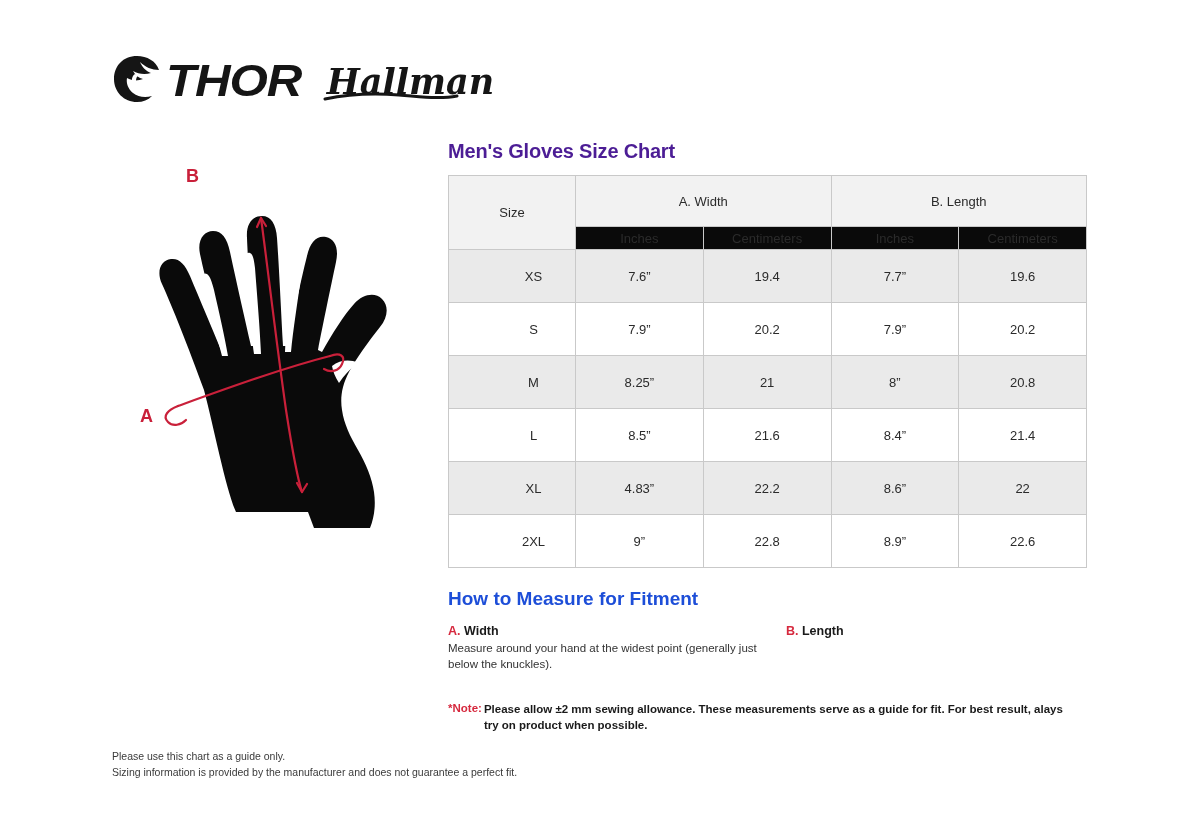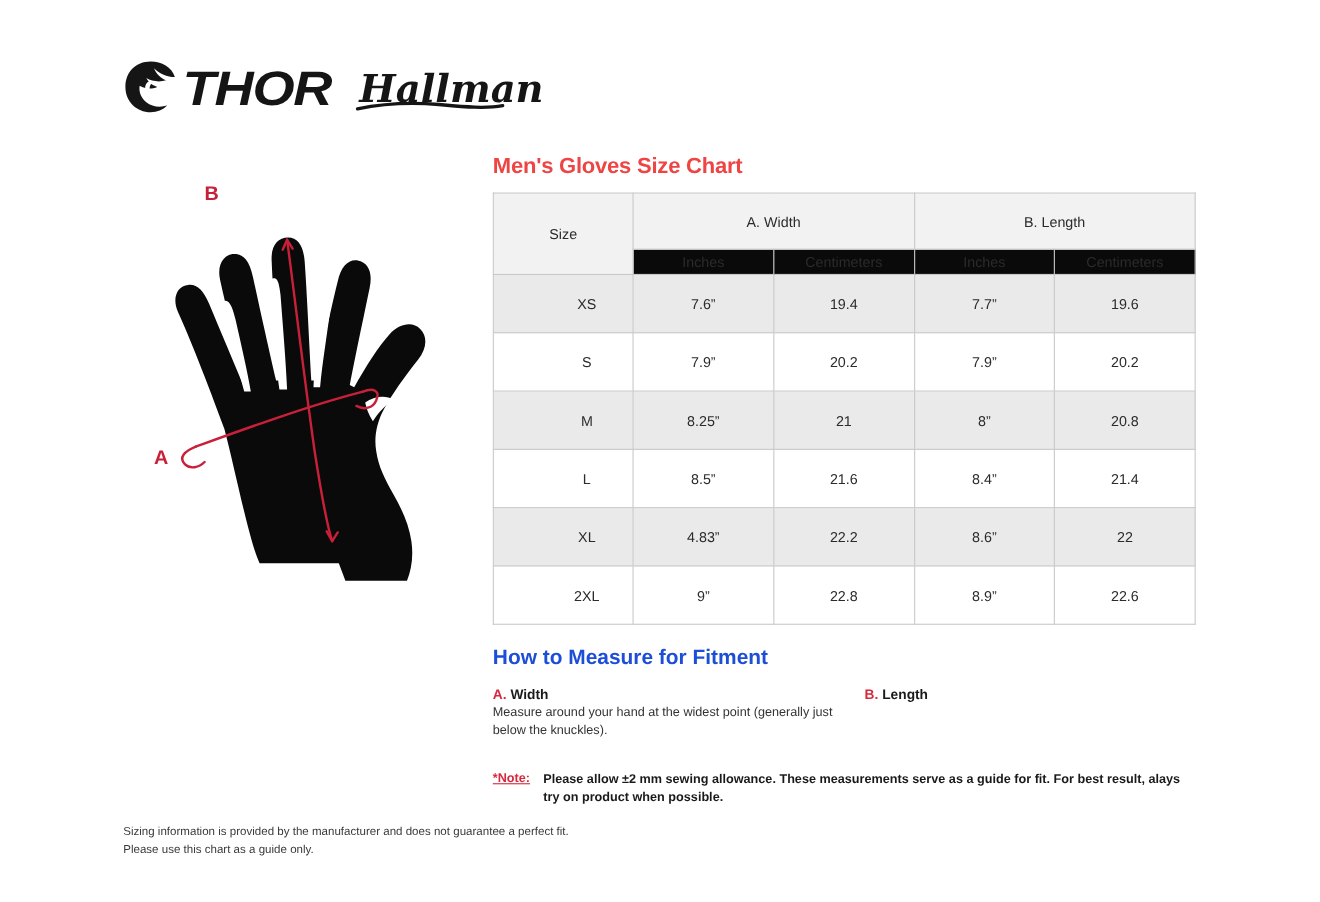--- a/index.html
+++ b/index.html
@@ -72,21 +72,21 @@
   #hand-figure svg { display: block; }
 
   
   #chart-title {
     position: absolute;
     left: 448px;
     top: 140px;
     font-size: 20px;
     font-weight: 700;
     letter-spacing: -0.2px;
-    color: #ef4444;
+    color: #4c1d95;
   }
 
   #size-table {
     position: absolute;
     left: 448px;
     top: 175px;
     width: 638px;
     border-collapse: collapse;
     table-layout: fixed;
   }
@@ -157,22 +157,21 @@
     left: 448px;
     top: 702px;
     width: 630px;
     display: flex;
   }
   #note-label {
     color: #d6293e;
     font-weight: 700;
     font-size: 11.5px;
     white-space: nowrap;
-    margin-right: 12px;
-    text-decoration: underline;
+    margin-right: 2px;
   }
   #note-text {
     font-size: 11.5px;
     font-weight: 700;
     line-height: 1.35;
     color: #1a1a1a;
   }
 
   #footer-note {
     position: absolute;
@@ -359,15 +358,15 @@
     <span>Length</span>
   </div>
 </div>
 
 <div id="note-row">
   <span id="note-label">*Note:</span>
   <span id="note-text">Please allow ±2 mm sewing allowance. These measurements serve as a guide for fit. For best result, alays try on product when possible.</span>
 </div>
 
 <div id="footer-note">
+  <div>Please use this chart as a guide only.</div>
   <div>Sizing information is provided by the manufacturer and does not guarantee a perfect fit.</div>
-  <div>Please use this chart as a guide only.</div>
 </div>
 
 </body></html>

